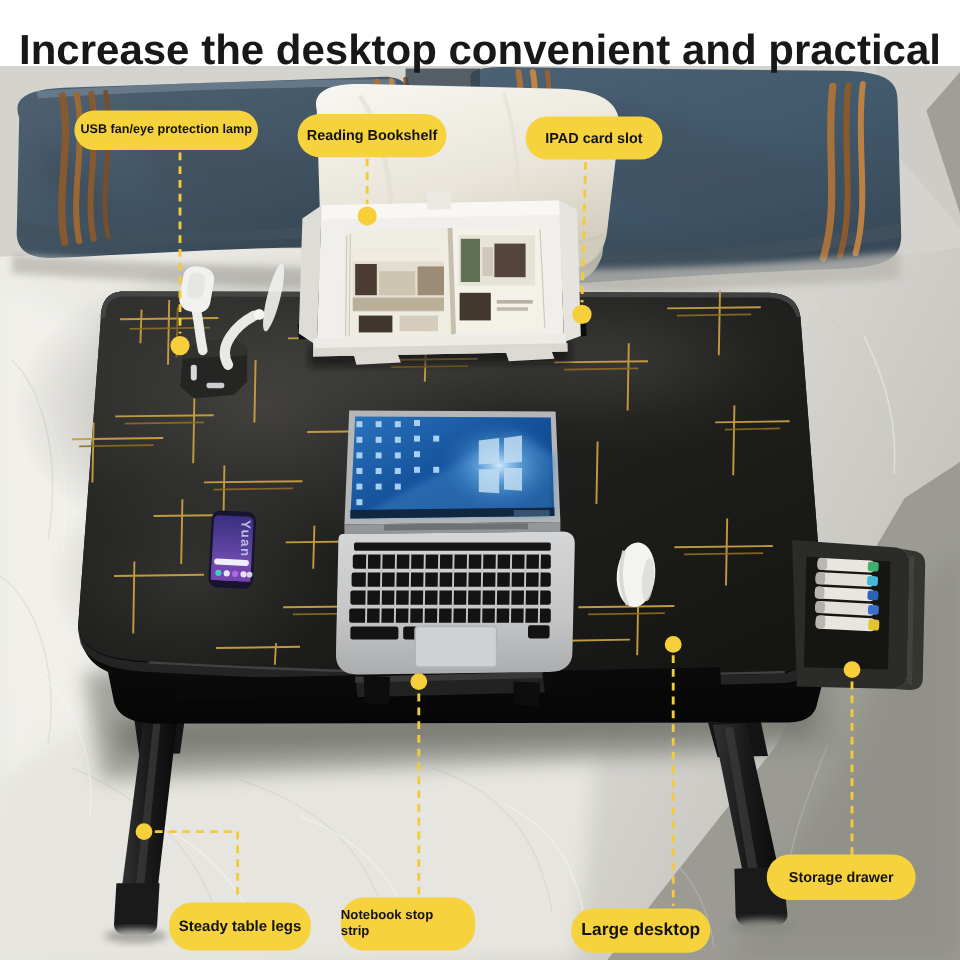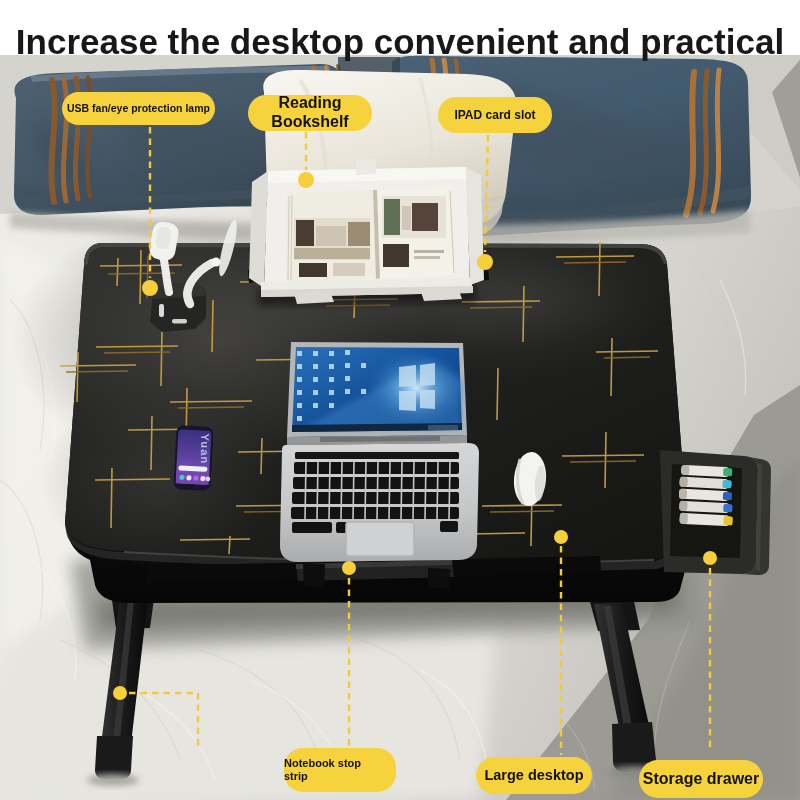--- a/index.html
+++ b/index.html
@@ -2,21 +2,21 @@
 <html><head>
 <meta charset="utf-8">
 <style>
   html,body{margin:0;padding:0;background:#fff;}
   .page{position:relative;width:800px;height:800px;overflow:hidden;background:#fff;
         font-family:"Liberation Sans", sans-serif;}
   .title{position:absolute;left:0;top:22px;width:800px;text-align:center;
          font-weight:700;font-size:35px;color:#181818;}
   .pill{position:absolute;background:#f6d23c;border-radius:19px;color:#131313;
         font-weight:700;display:flex;align-items:center;justify-content:center;
-        text-align:center;line-height:1.18;}
+        text-align:left;line-height:1.18;}
   svg{position:absolute;left:0;top:0;}
 </style>
 </head>
 <body>
 <div class="page">
 
   <svg width="800" height="800" viewBox="0 0 800 800">
     <defs>
       <linearGradient id="pillowL" x1="0" y1="0" x2="0.7" y2="1">
         <stop offset="0" stop-color="#4e6071"></stop>
@@ -487,23 +487,24 @@
       <circle cx="349" cy="568" r="7"></circle>
       <circle cx="561" cy="537" r="7"></circle>
       <circle cx="710" cy="558" r="7"></circle>
     </g>
   </svg>
 
   <div class="title">Increase the desktop convenient and practical</div>
 
   <div class="pill" style="left:62px;top:92px;width:153px;height:33px;font-size:10.5px;">USB fan/eye protection lamp</div>
 
-  <div class="pill" style="left:248px;top:95px;width:124px;height:36px;font-size:16px;">Reading Bookshelf</div>
+  <div class="pill" style="left:248px;top:95px;width:124px;height:36px;font-size:12px;">Reading Bookshelf</div>
 
   <div class="pill" style="left:438px;top:97px;width:114px;height:36px;font-size:12px;">IPAD card slot</div>
 
+  <div class="pill" style="left:141px;top:752px;width:118px;height:40px;font-size:12.5px;">Steady table legs</div>
 
   <div class="pill" style="left:284px;top:748px;width:112px;height:44px;font-size:11px;justify-content:flex-start;padding-left:0;box-sizing:border-box;text-align:left;">Notebook stop<br>strip</div>
 
   <div class="pill" style="left:476px;top:757px;width:116px;height:37px;font-size:14.5px;">Large desktop</div>
 
-  <div class="pill" style="left:639px;top:760px;width:124px;height:38px;font-size:16px;">Storage drawer</div>
+  <div class="pill" style="left:639px;top:712px;width:124px;height:38px;font-size:12px;">Storage drawer</div>
 </div>
 
 </body></html>

